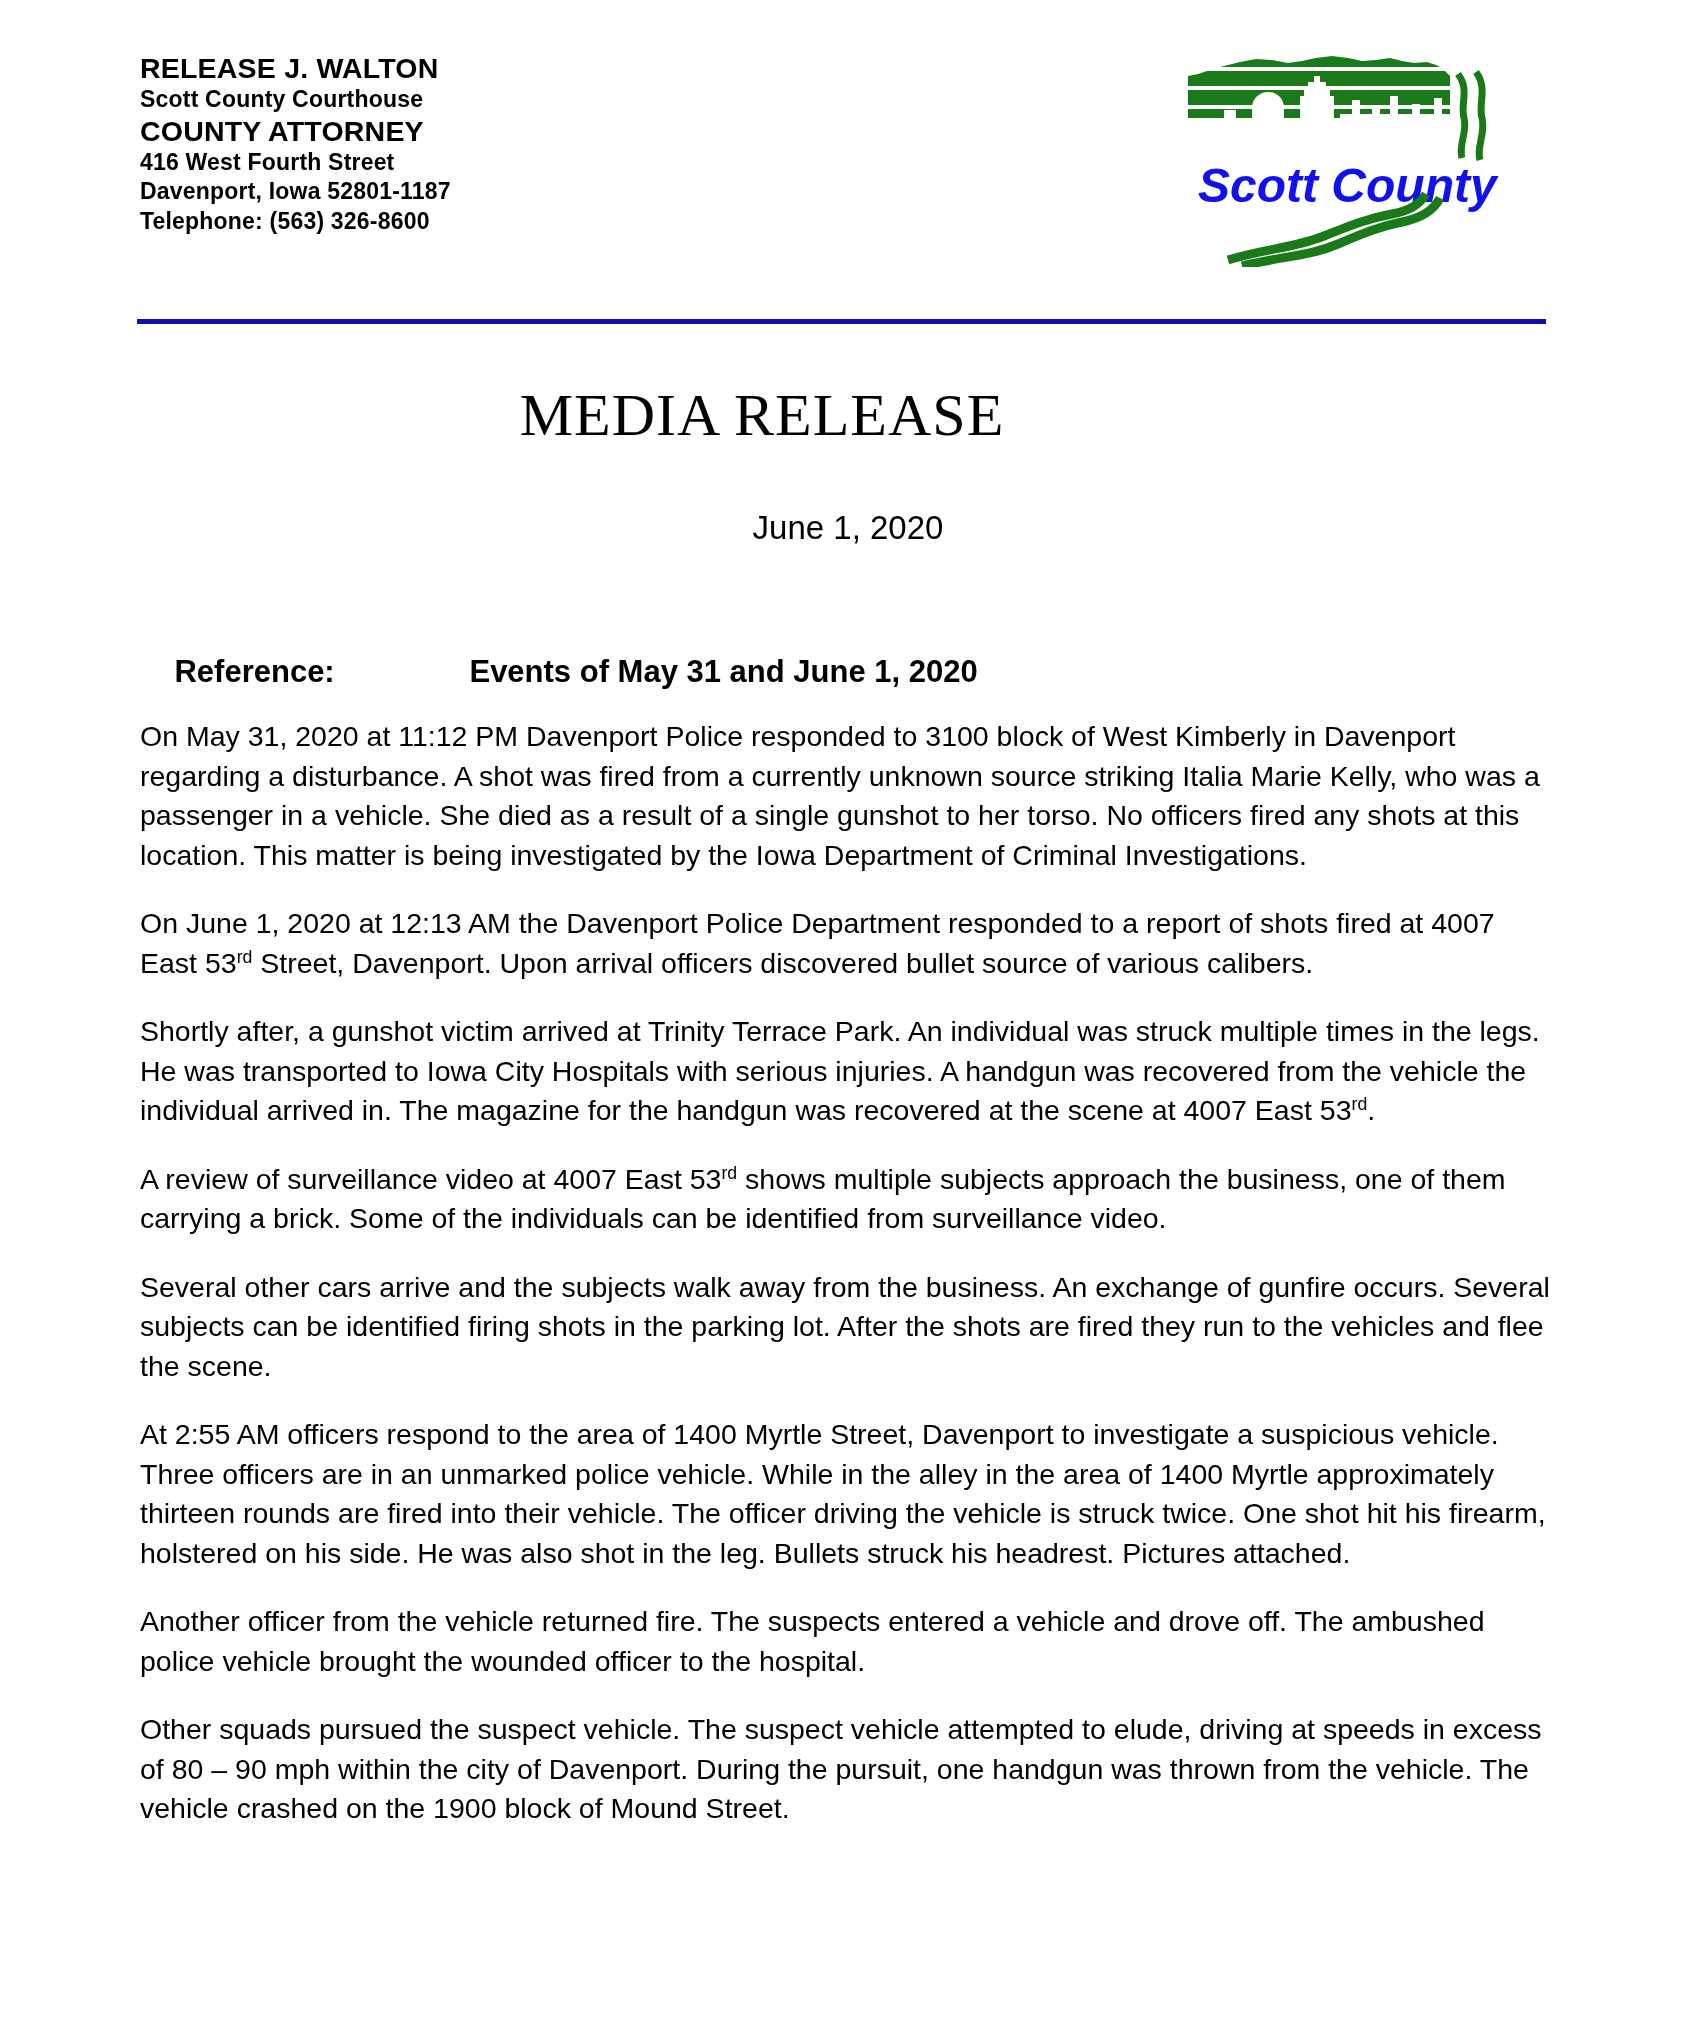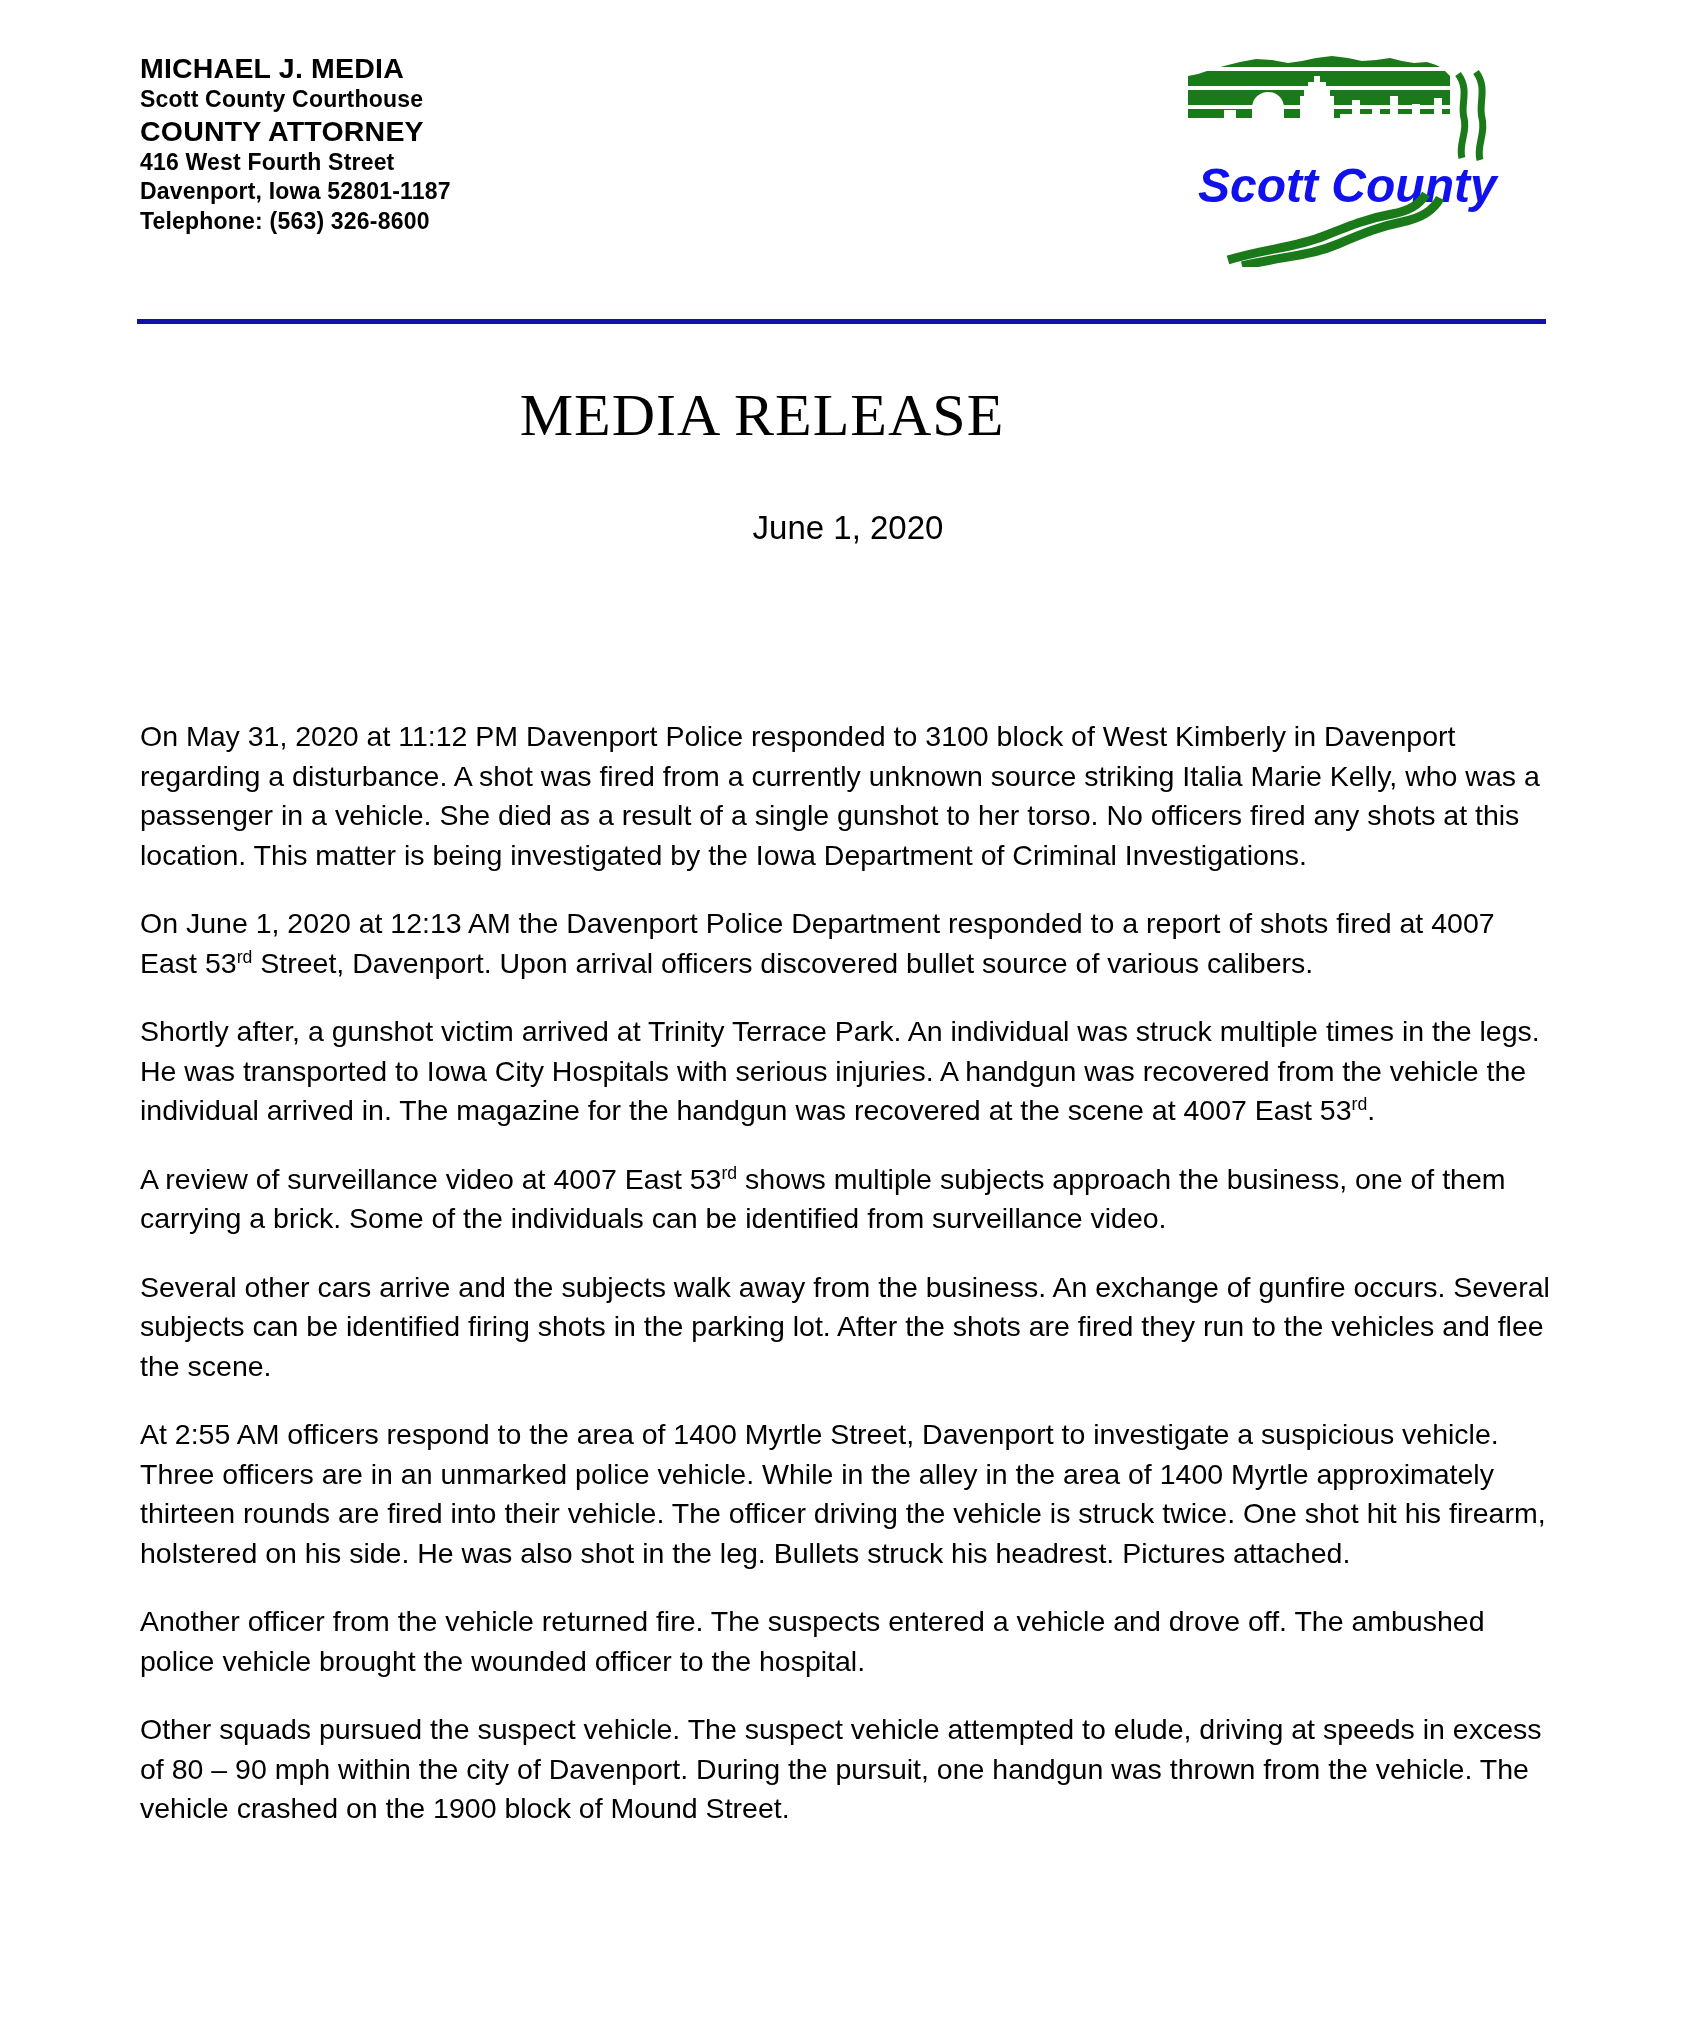--- a/index.html
+++ b/index.html
@@ -121,21 +121,21 @@
     vertical-align: super;
     line-height: 0;
   }
 </style>
 </head>
 <body>
 
 <div class="page">
 
   <div class="letterhead">
-    <div class="lh-line lh-name">MICHAEL J. MEDIA</div>
+    <div class="lh-line lh-name">RELEASE J. WALTON</div>
     <div class="lh-line lh-addr">Scott County Courthouse</div>
     <div class="lh-line lh-title">COUNTY ATTORNEY</div>
     <div class="lh-line lh-addr">416 West Fourth Street</div>
     <div class="lh-line lh-addr">Davenport, Iowa 52801-1187</div>
     <div class="lh-line lh-addr">Telephone: (563) 326-8600</div>
   </div>
 
   <div class="logo">
     <svg viewBox="0 0 348 215" width="348" height="215">
       <defs>
@@ -186,20 +186,23 @@
       </g>
     </svg>
   </div>
 
   <div class="rule"></div>
 
   <div class="doc-title">MEDIA RELEASE</div>
 
   <div class="doc-date">June 1, 2020</div>
 
+  <div class="reference">
+    <span class="ref-label">Reference:</span><span>Events of May 31 and June 1, 2020</span>
+  </div>
 
   <div class="body-copy">
     <p>On May 31, 2020 at 11:12 PM Davenport Police responded to 3100 block of West Kimberly in Davenport regarding a disturbance. A shot was fired from a currently unknown source striking Italia Marie Kelly, who was a passenger in a vehicle. She died as a result of a single gunshot to her torso. No officers fired any shots at this location. This matter is being investigated by the Iowa Department of Criminal Investigations.</p>
 
     <p><span>On June 1, 2020 at 12:13 AM the Davenport Police Department responded to a report of shots fired at 4007 East 53</span><sup>rd</sup><span> Street, Davenport.  Upon arrival officers discovered bullet source of various calibers.</span></p>
 
     <p><span>Shortly after, a gunshot victim arrived at Trinity Terrace Park.  An individual was struck multiple times in the legs.  He was transported to Iowa City Hospitals with serious injuries. A handgun was recovered from the vehicle the individual arrived in. The magazine for the handgun was recovered at the scene at 4007 East 53</span><sup>rd</sup><span>.</span></p>
 
     <p><span>A review of surveillance video at 4007 East 53</span><sup>rd</sup><span> shows multiple subjects approach the business, one of them carrying a brick. Some of the individuals can be identified from surveillance video.</span></p>
 

